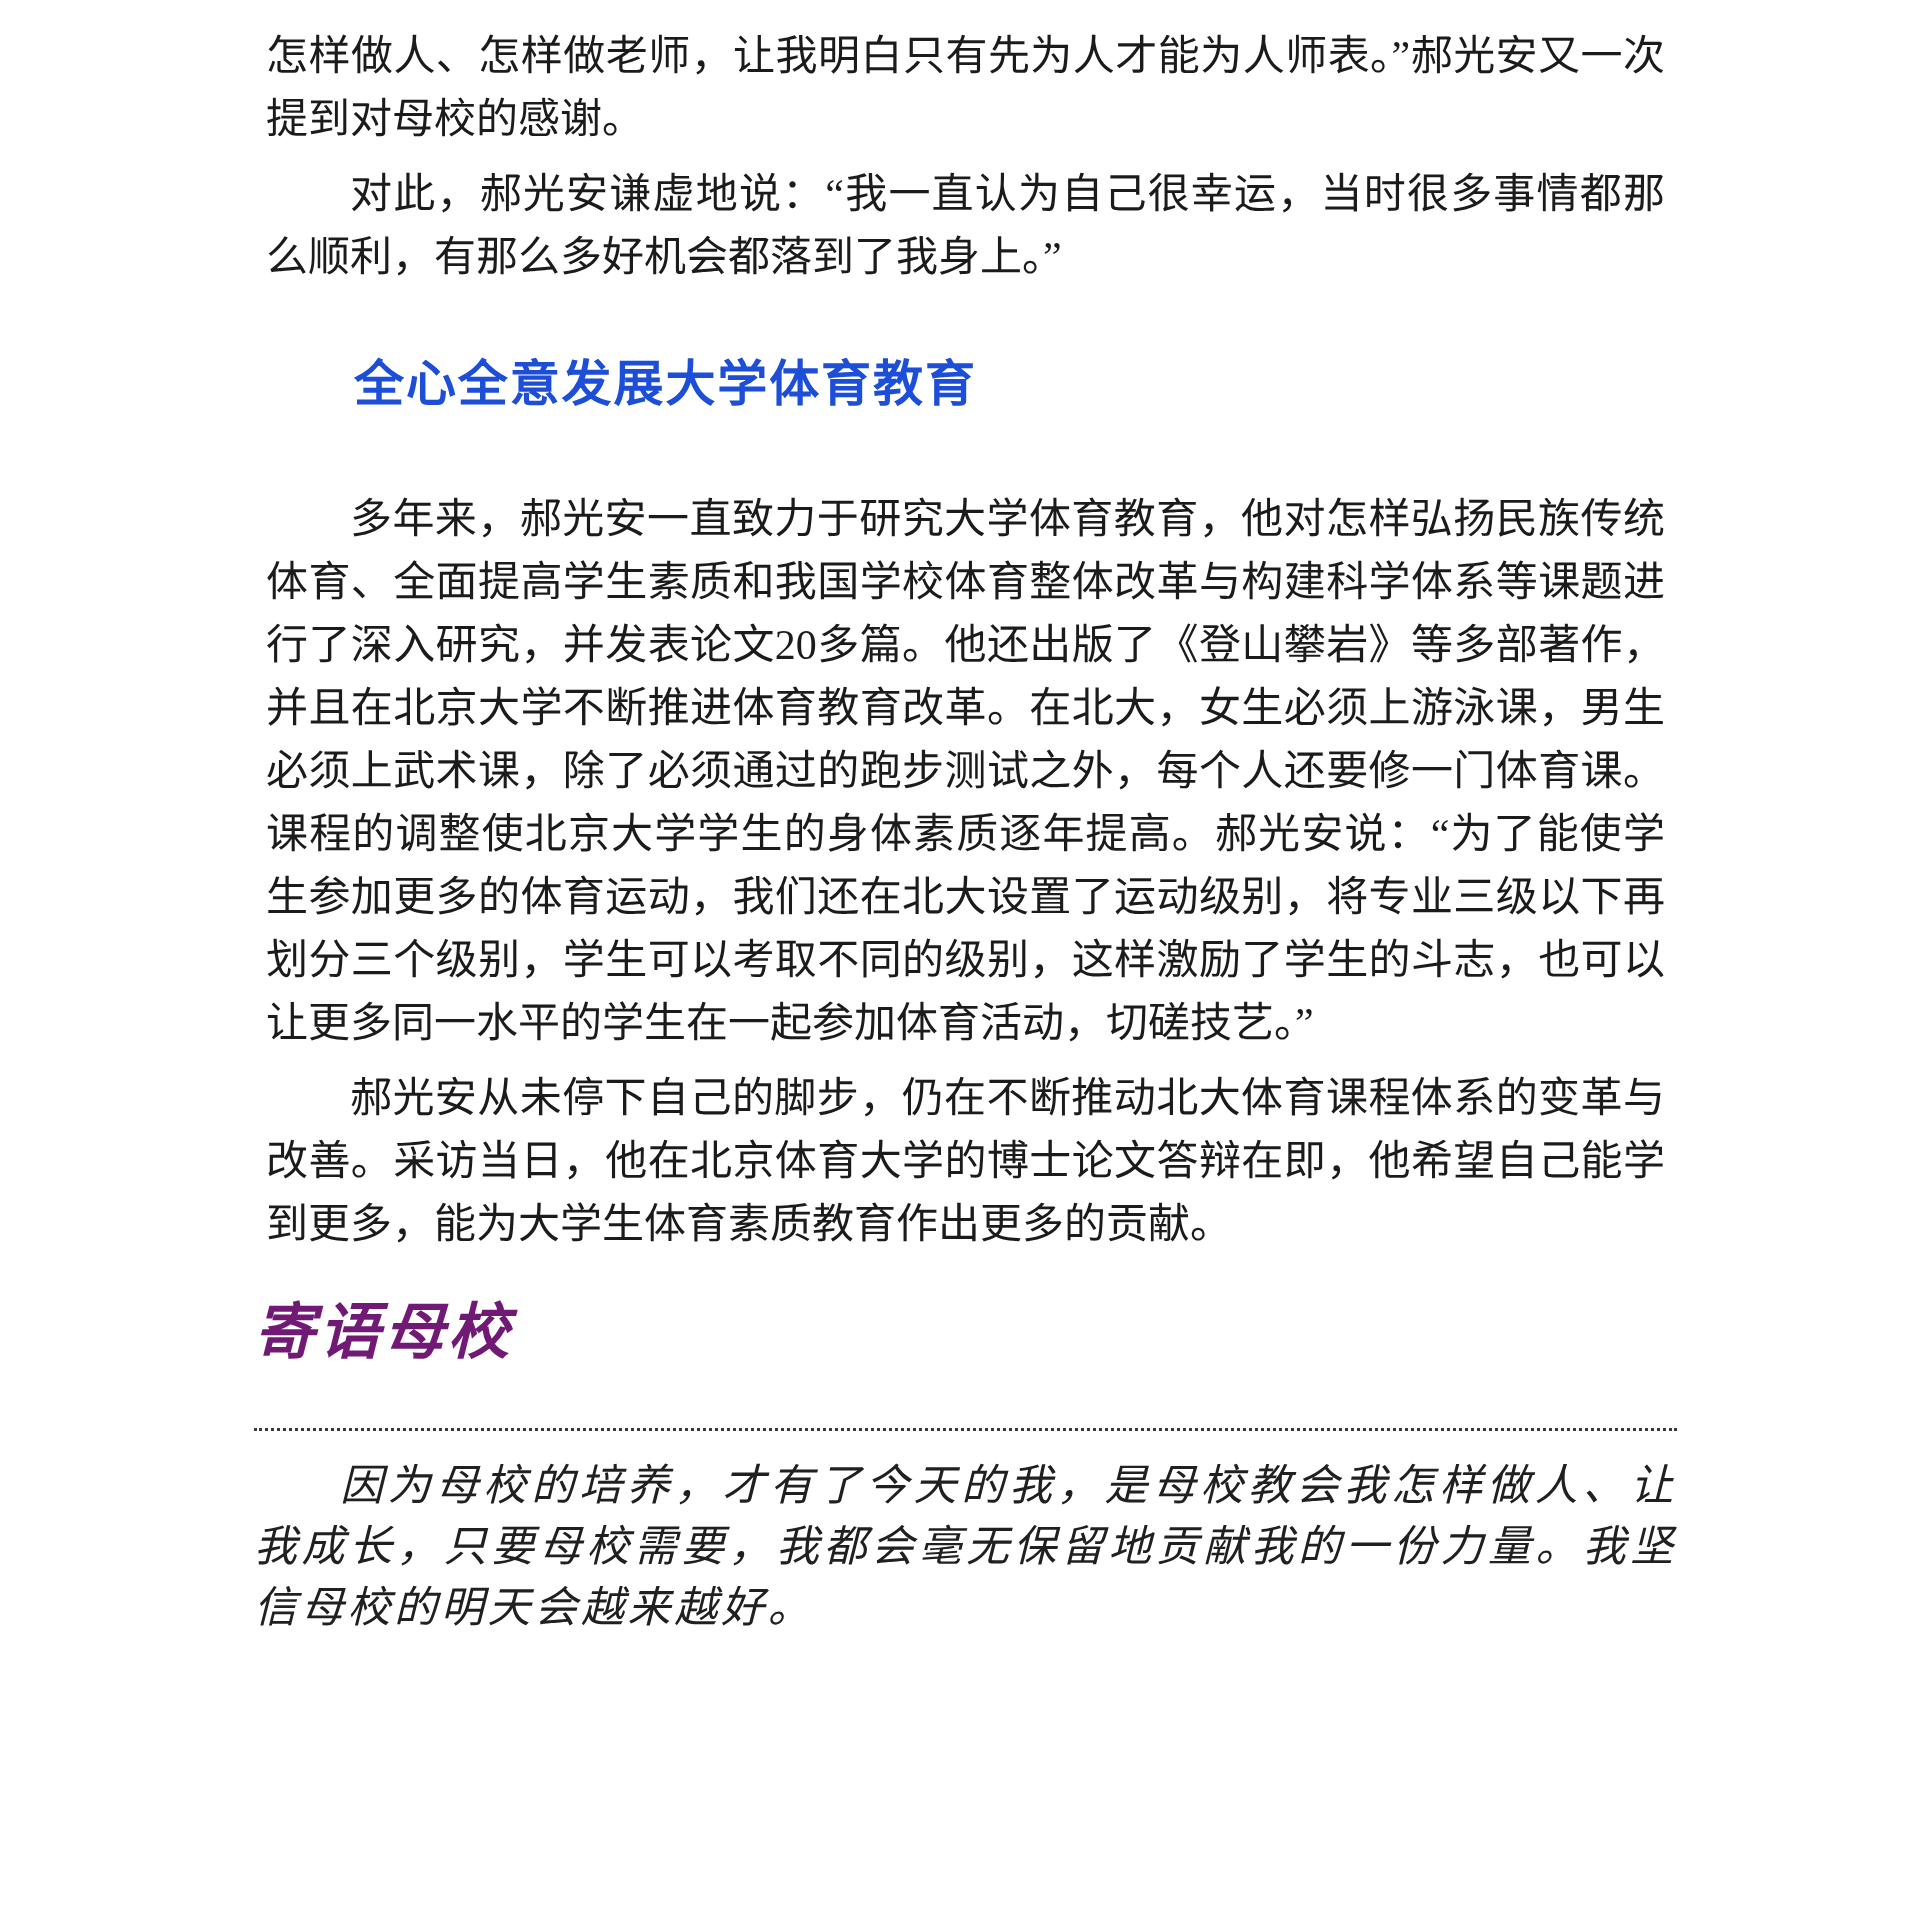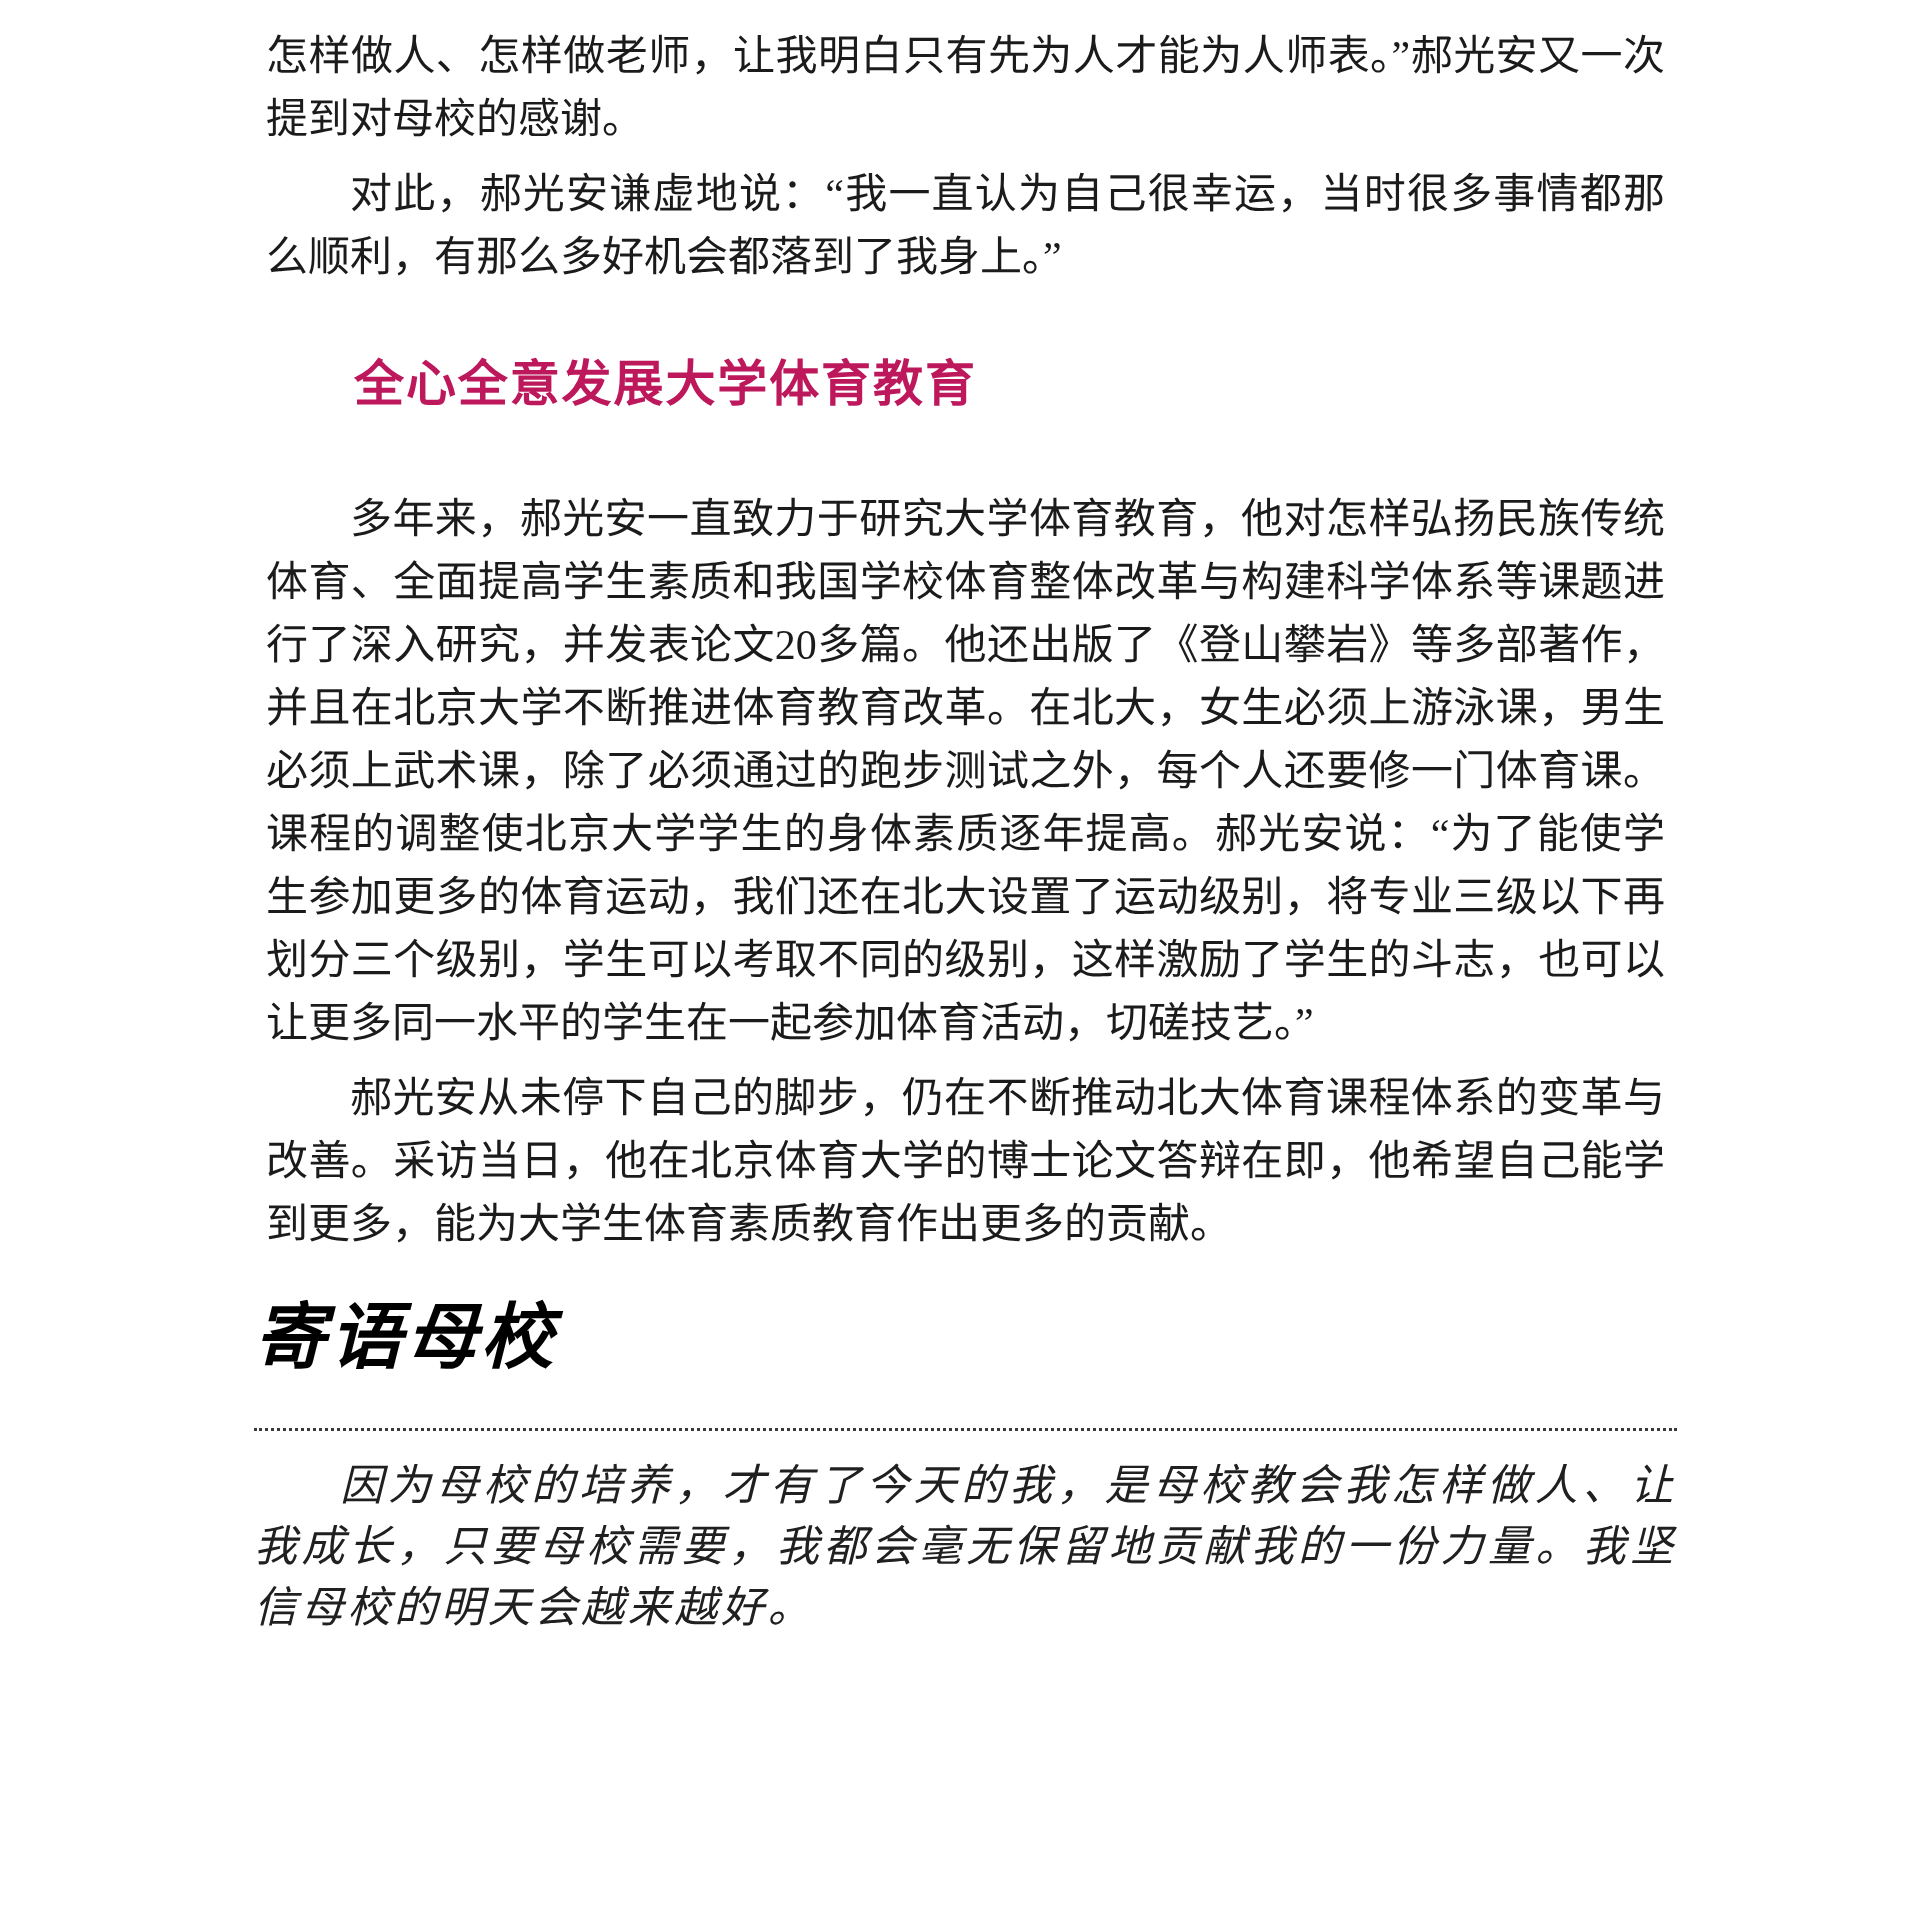--- a/index.html
+++ b/index.html
@@ -34,31 +34,31 @@
     text-indent: 2em;
   }
   .section-heading {
     margin: 58px 0 67px 0;
     padding-left: 2em;
     font-family: Liberation Serif, serif;
     font-weight: 700;
     font-size: 50px;
     line-height: 74px;
     letter-spacing: 1.9px;
-    color: #be185d;
+    color: #1d4ed8;
   }
   .calligraphy-heading {
     margin: 33px 0 0 0;
-    font-family: Liberation Sans, sans-serif;
+    font-family: Liberation Mono, monospace;
     font-style: italic;
     font-weight: 700;
-    font-size: 72px;
+    font-size: 61px;
     line-height: 96px;
     letter-spacing: 3.7px;
-    color: #000000;
+    color: #701a75;
   }
   .dotted-rule {
     margin-top: 43px;
     height: 0;
     width: 100%;
     border-bottom: 3.7px dotted #3a3a3a;
   }
   .message-par {
     margin: 24px 0 0 0;
     font-size: 43px;

